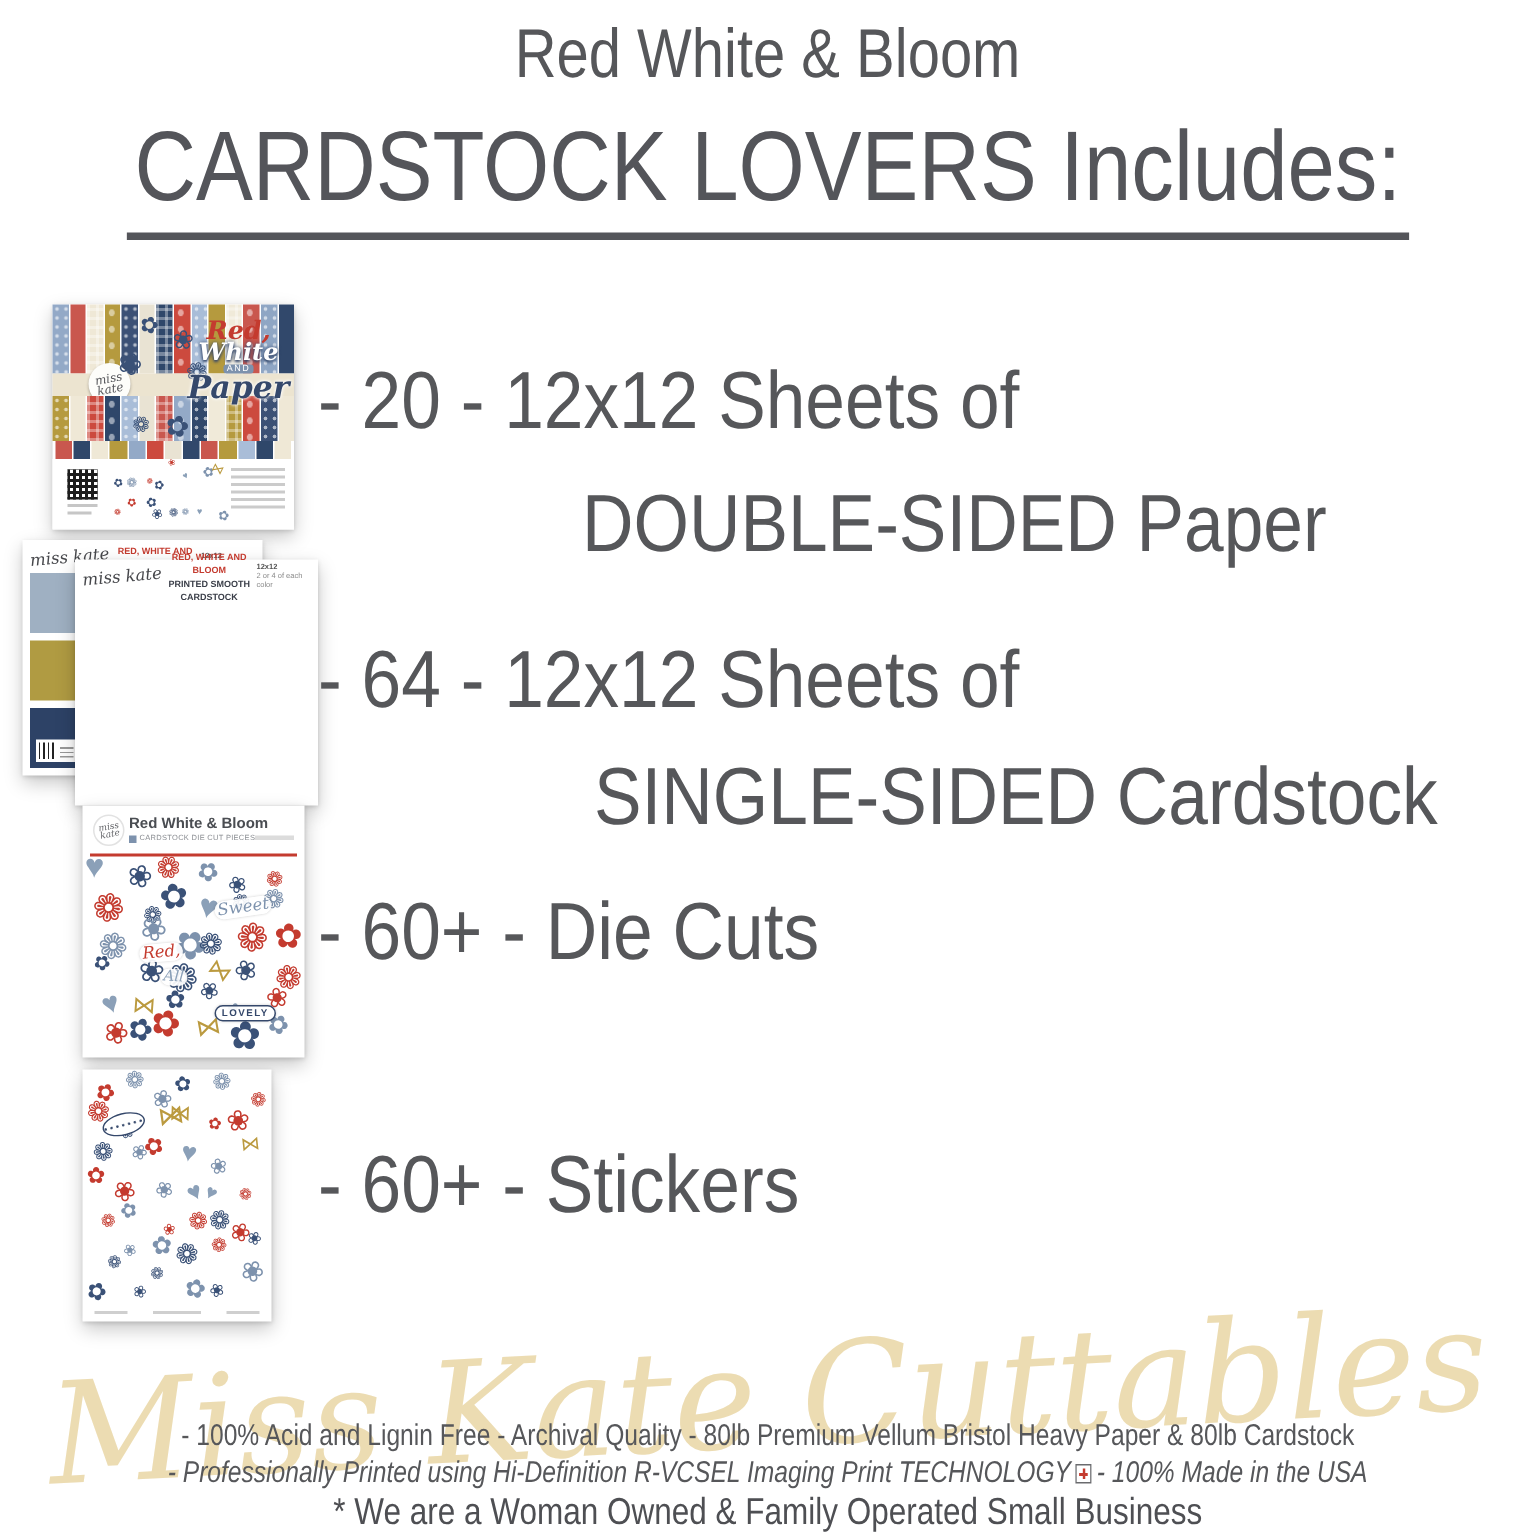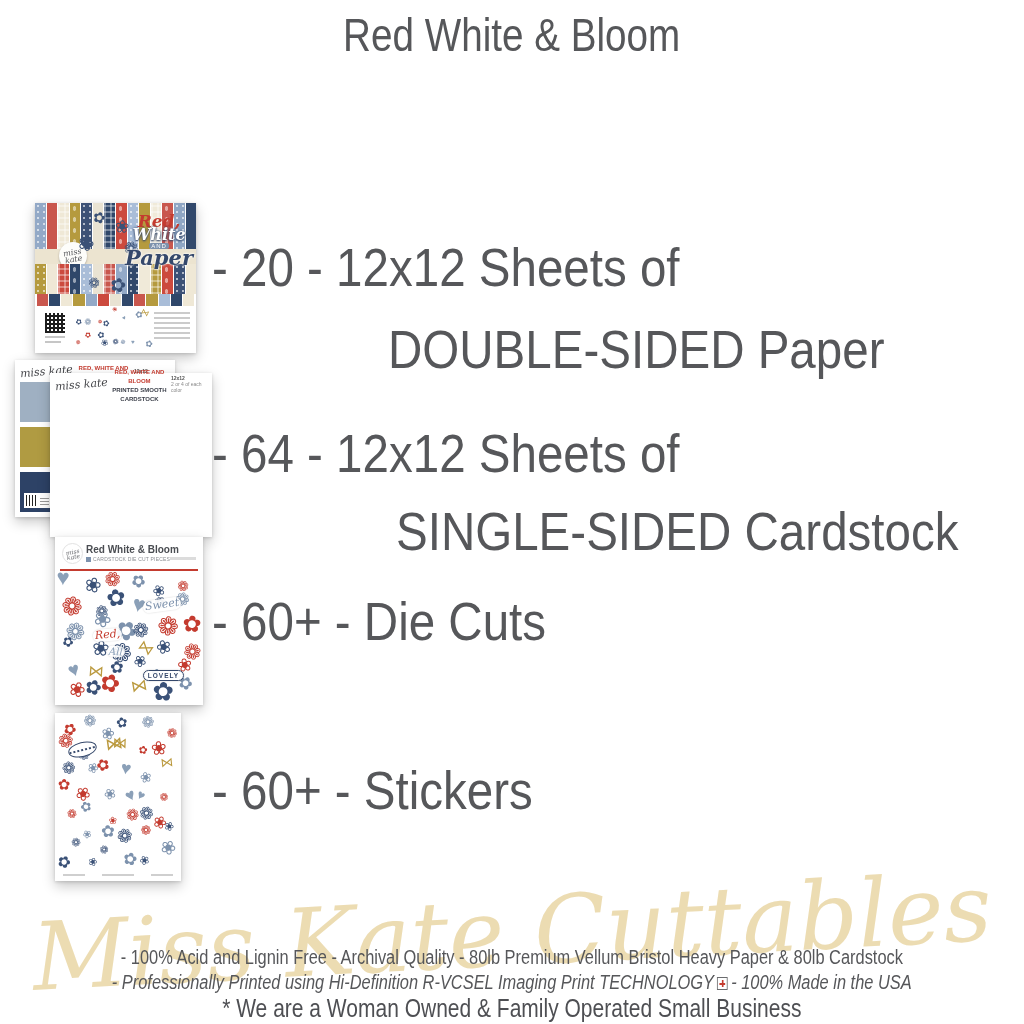--- a/index.html
+++ b/index.html
@@ -122,20 +122,23 @@
   .watermark{position:absolute;left:50%;top:878px;transform:translateX(-50%) rotate(-3deg);
              font-size:94px;color:rgba(233,214,165,.85);white-space:nowrap;z-index:1;}
 </style>
 </head>
 <body>
 
 <div class="canvas">
 
   <div class="title-row">
     <span class="cond">Red White &amp; Bloom</span>
+  </div>
+  <div class="heading-row">
+    <span class="cond underlined">CARDSTOCK LOVERS Includes:</span>
   </div>
 
   <div class="product pp shadow">
     <div class="pp-top" id="ppTop">
         <div class="strip p0" style="background-color: rgb(147, 169, 199);"></div>
         <div class="strip p1" style="background-color: rgb(201, 87, 78);"></div>
         <div class="strip p2" style="background-color: rgb(239, 232, 214);"></div>
         <div class="strip p3" style="background-color: rgb(181, 154, 62);"></div>
         <div class="strip p0" style="background-color: rgb(60, 81, 118);"></div>
         <div class="strip p1" style="background-color: rgb(233, 227, 211);"></div>

